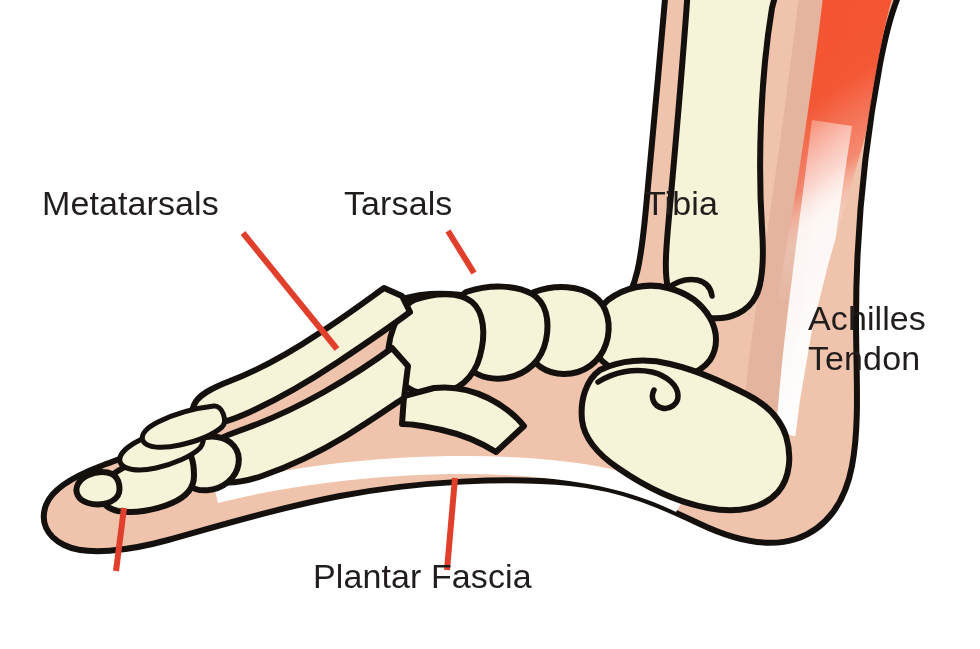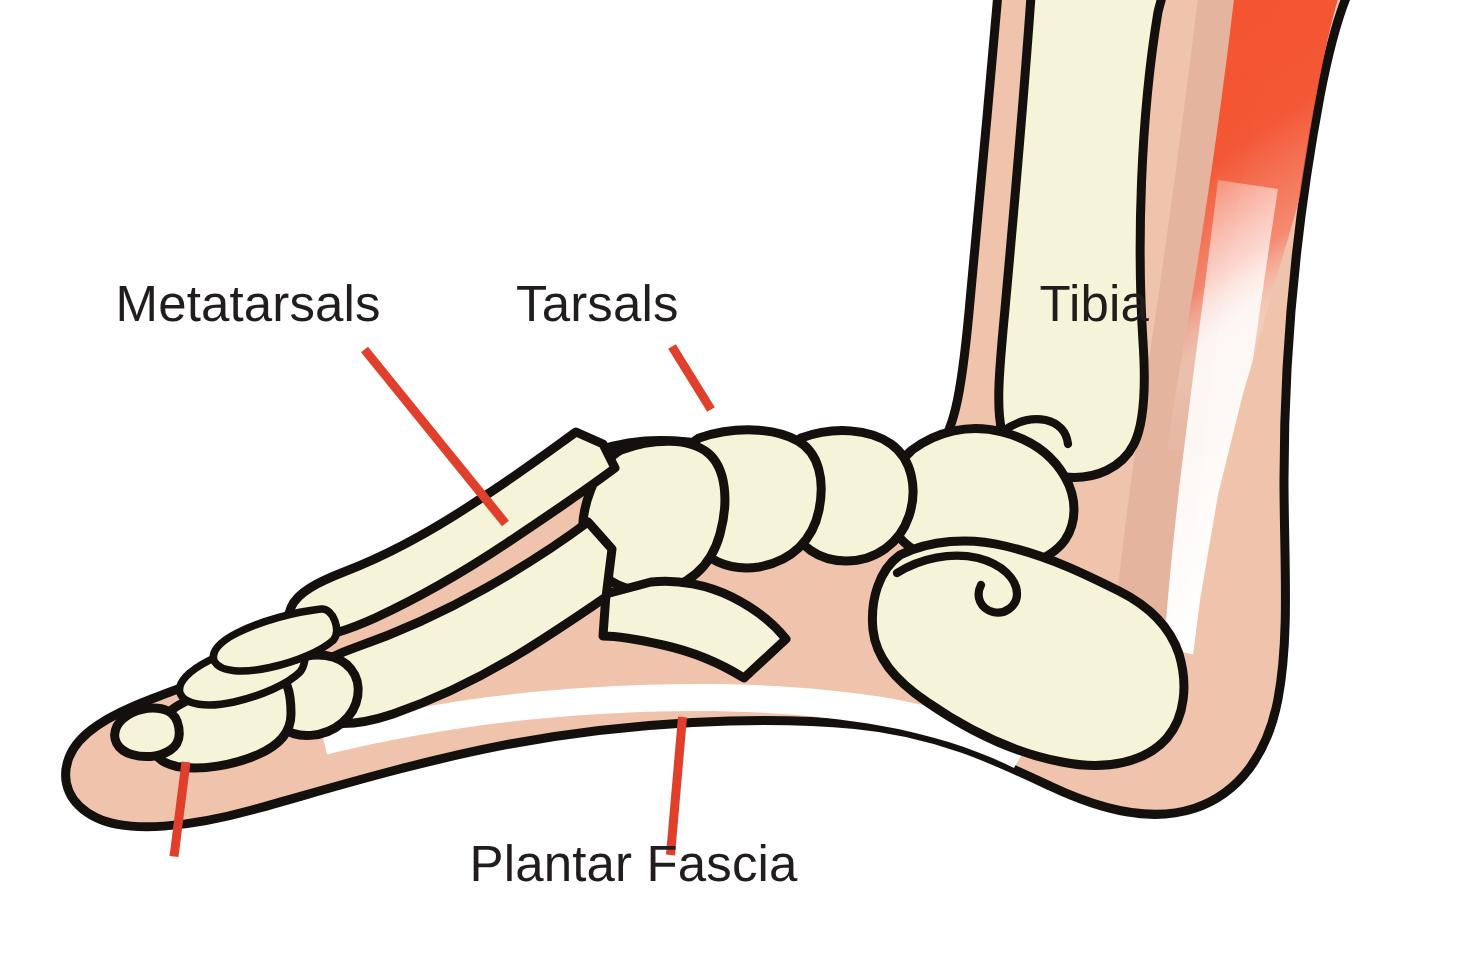--- a/index.html
+++ b/index.html
@@ -30,23 +30,23 @@
     position: absolute;
     font-family: "Liberation Sans", sans-serif;
     font-size: 34px;
     line-height: 40px;
     color: #201d1c;
     white-space: pre;
     letter-spacing: 0.1px;
     user-select: none;
   }
   .anno-label.two-line { white-space: pre-line; }
-  #label-metatarsals { left: 42px;  top: 183px; margin-left: 35px; }
+  #label-metatarsals { left: 42px;  top: 183px; }
   #label-tarsals     { left: 344px; top: 183px; }
-  #label-tibia       { left: 645px; top: 183px; margin-left: 48px; }
+  #label-tibia       { left: 645px; top: 183px; }
   #label-achilles    { left: 808px; top: 298px; }
   #label-phalanges   { left: 33px;  top: 580px; }
   #label-plantar     { left: 313px; top: 580px; }
 </style>
 </head>
 <body>
 
 <div id="stage">
 
   <svg id="diagram-svg" viewBox="0 0 980 649" xmlns="http://www.w3.org/2000/svg">
@@ -252,17 +252,19 @@
       <line x1="455" y1="478" x2="447" y2="570" stroke="#E0402B"></line>
     </g>
   </svg>
 
   <div class="anno-label" id="label-metatarsals" style="left: 42px; top: 183px;">Metatarsals</div>
 
   <div class="anno-label" id="label-tarsals" style="left: 344px; top: 183px; text-align: right;">Tarsals</div>
 
   <div class="anno-label" id="label-tibia" style="left: 645px; top: 183px;">Tibia</div>
 
+  <div class="anno-label two-line" id="label-achilles" style="left: 808px; top: 298px;">Achilles
+Tendon</div>
 
 
   <div class="anno-label" id="label-plantar" style="left: 313px; top: 556px;">Plantar Fascia</div>
 
 </div>
 
 </body></html>

